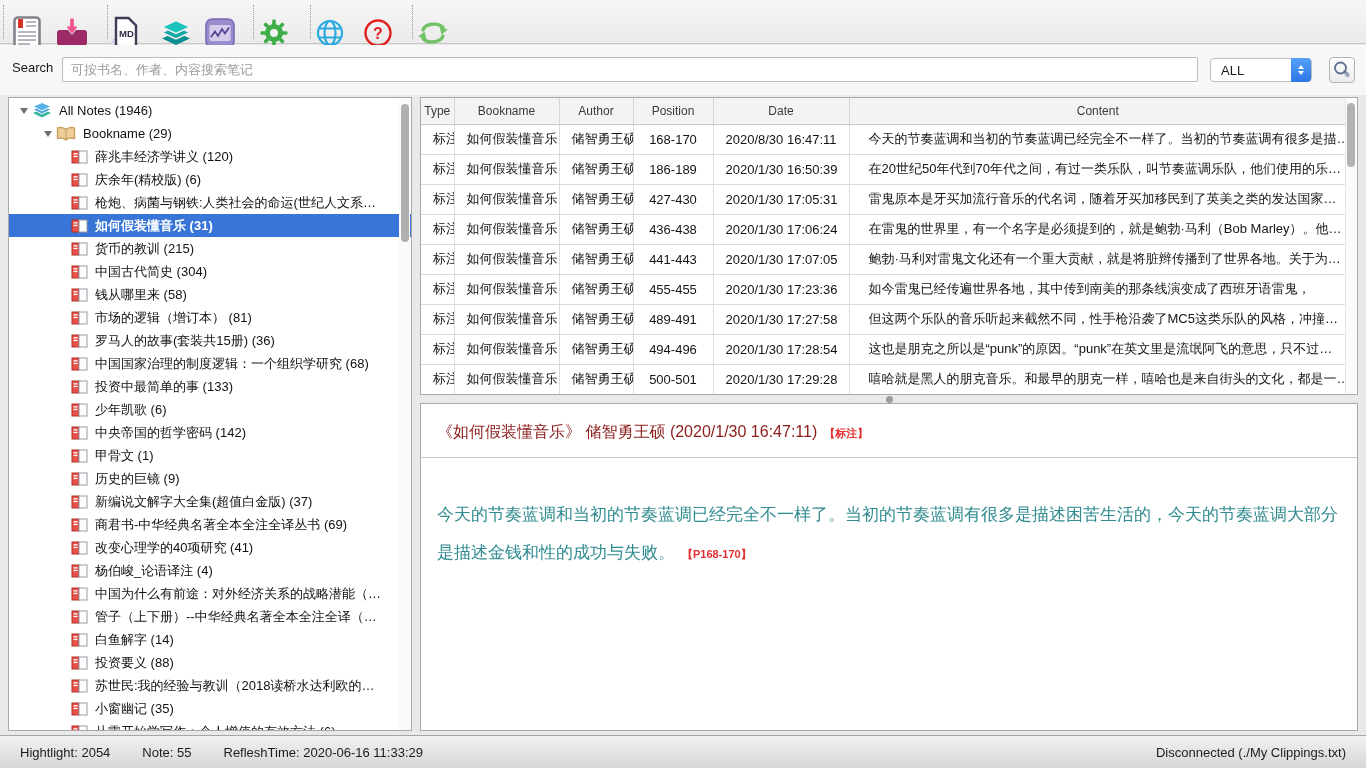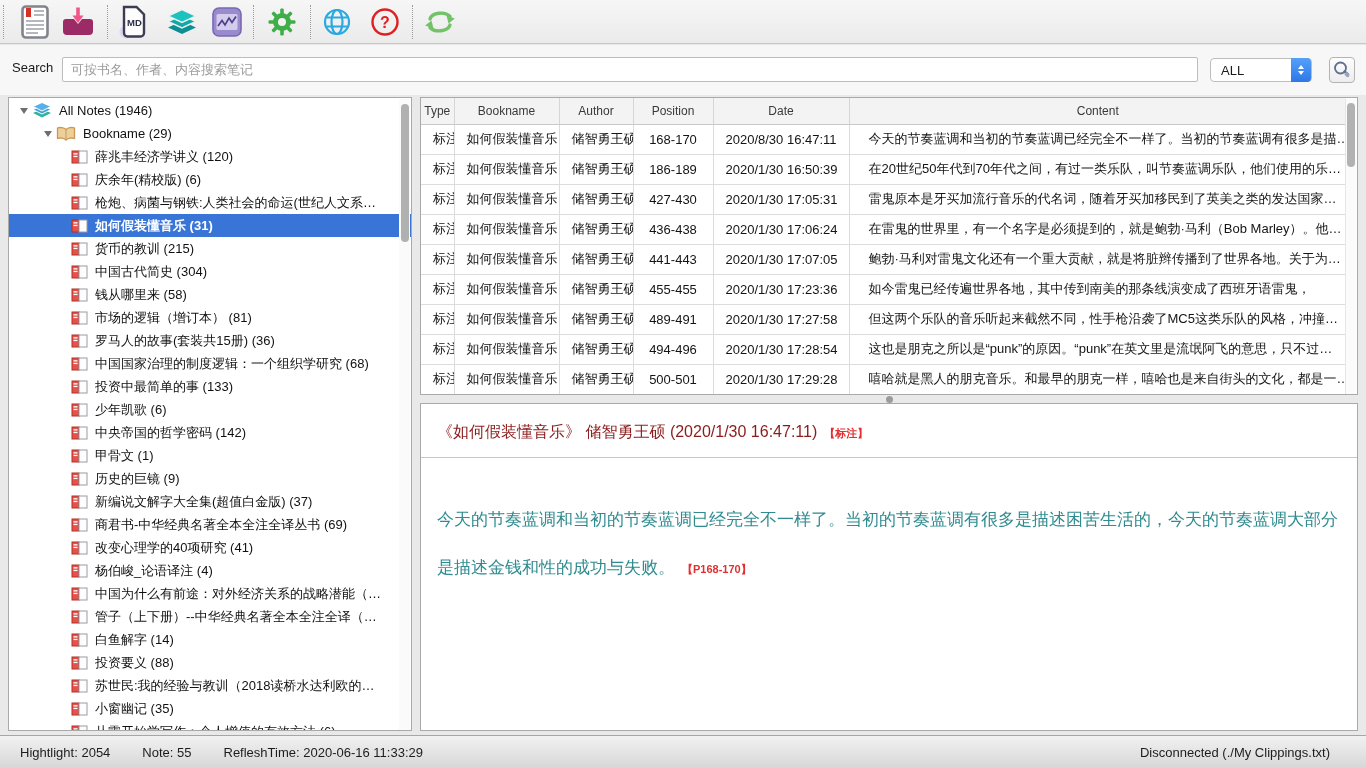--- a/index.html
+++ b/index.html
@@ -7,22 +7,22 @@
   body {
     width:1366px; height:768px; position:relative; overflow:hidden;
     background:#e9e9e9;
     font-family:"Liberation Sans","DejaVu Sans",sans-serif;
     -webkit-font-smoothing:antialiased;
   }
 
   
   .toolbar { position:absolute; left:0; top:0; width:1366px; height:44px;
     background:linear-gradient(#f6f6f6,#ebebeb); border-bottom:1px solid #c6c6c6; }
-  .tb-btn { position:absolute; top:3px; width:44px; height:38px;
-    display:flex; align-items:center; justify-content:center; }
+  .tb-btn { position:absolute; top:14px; width:44px; height:38px;
+    display:flex; align-items:center; }
   .tb-sep { position:absolute; top:5px; width:0; height:34px; border-left:1px dotted #9b9b9b; }
 
   
   .search-row { position:absolute; left:0; top:45px; width:1366px; height:50px; background:#f7f7f7; }
   .search-label { position:absolute; left:12px; top:15px; font-size:13px; color:#1a1a1a; }
   .search-input { position:absolute; left:62px; top:12px; width:1136px; height:25px;
     border:1px solid #bcbcbc; border-radius:2px; background:#fff; font-size:13px;
     padding:0 8px; color:#222; font-family:inherit; outline:none; }
   .search-input::placeholder { color:#9b9b9b; }
   .filter-select { position:absolute; left:1210px; top:13px; width:102px; height:24px;
@@ -72,28 +72,28 @@
   .splitter .dot { position:absolute; left:50%; top:50%; width:7px; height:7px; margin:-3.5px 0 0 -3.5px;
     background:#9b9b9b; border-radius:50%; }
 
   
   .detail-panel { position:absolute; left:420px; top:403px; width:938px; height:328px;
     background:#fff; border:1px solid #a9a9a9; overflow:hidden; }
   .detail-inner { padding:18px 18px 0 16px; }
   .detail-title { color:#8c1b1b; font-size:16px; line-height:20px; }
   .tag { color:#e23030; font-size:11px; font-weight:bold; margin-left:7px; }
   .detail-divider { border-bottom:1px solid #c9c9c9; margin-top:14px; }
-  .detail-body { margin:38px 18px 0 16px; color:#2f8b8f; font-size:17px; line-height:48px; }
+  .detail-body { margin:38px 18px 0 16px; color:#2f8b8f; font-size:17px; line-height:38px; }
 
   
   .statusbar { position:absolute; left:0; bottom:0; width:1366px; height:33px;
     background:linear-gradient(#f1f1f1,#d7d7d7); border-top:1px solid #a6a6a6;
     display:flex; align-items:center; font-size:13px; color:#1c1c1c; padding:0 20px; }
   .statusbar .st-item { margin-right:32px; }
-  .statusbar .st-right { margin-left:auto; margin-right:16px; }
+  .statusbar .st-right { margin-left:auto; margin-right:0; }
 </style>
 </head>
 <body>
 
 <div class="toolbar">
   <div class="tb-sep" style="left:3px"></div>
 
   <div class="tb-btn" style="left:13px">
     <svg width="28" height="34" viewBox="0 0 28 34">
       <rect x="1.5" y="1.5" width="25" height="31" rx="3.5" fill="#ffffff" stroke="#83838d" stroke-width="2.6"></rect>

